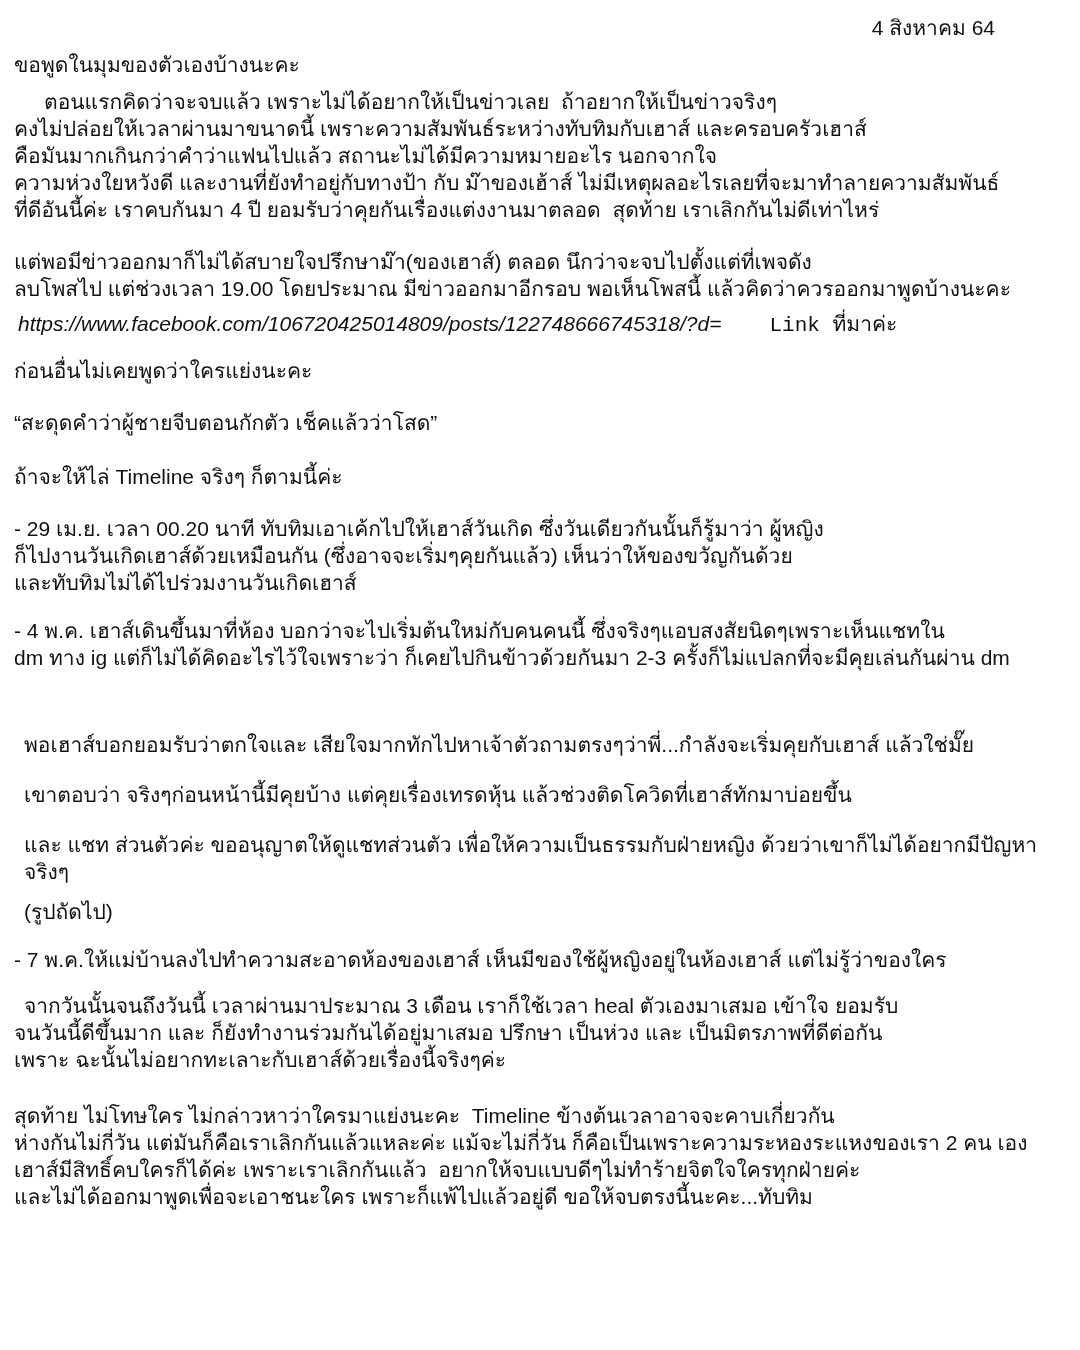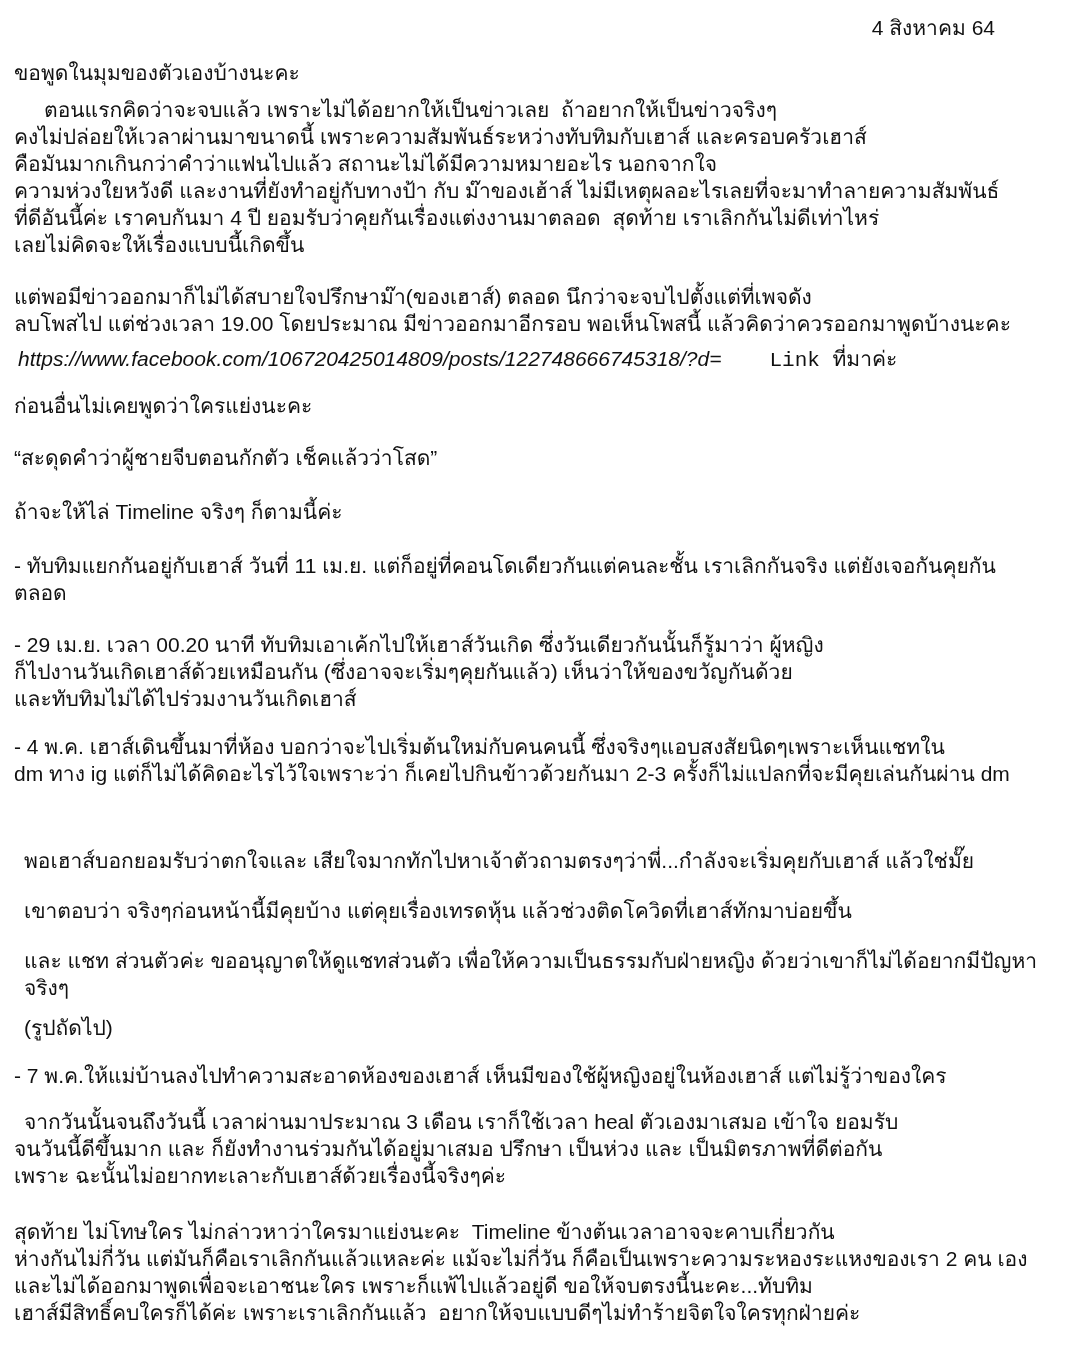--- a/index.html
+++ b/index.html
@@ -35,31 +35,30 @@
   .link-label { margin-left: 48px; white-space: pre; font-family: Liberation Mono, monospace; }
   .block { margin: 0; }
 </style>
 </head>
 <body>
 
 <div class="page">
 
   <div class="line date-line">4 สิงหาคม 64</div>
 
-  <div class="block" style="margin-top:18px">
+  <div class="block" style="margin-top:10px">
     <div class="line">ขอพูดในมุมของตัวเองบ้างนะคะ</div>
   </div>
 
   <div class="block" style="margin-top:10px">
     <div class="line indent-lg">ตอนแรกคิดว่าจะจบแล้ว เพราะไม่ได้อยากให้เป็นข่าวเลย  ถ้าอยากให้เป็นข่าวจริงๆ</div>
     <div class="line">คงไม่ปล่อยให้เวลาผ่านมาขนาดนี้ เพราะความสัมพันธ์ระหว่างทับทิมกับเฮาส์ และครอบครัวเฮาส์</div>
     <div class="line">คือมันมากเกินกว่าคำว่าแฟนไปแล้ว สถานะไม่ได้มีความหมายอะไร นอกจากใจ</div>
     <div class="line">ความห่วงใยหวังดี และงานที่ยังทำอยู่กับทางป้า กับ ม๊าของเฮ้าส์ ไม่มีเหตุผลอะไรเลยที่จะมาทำลายความสัมพันธ์</div>
     <div class="line">ที่ดีอันนี้ค่ะ เราคบกันมา 4 ปี ยอมรับว่าคุยกันเรื่องแต่งงานมาตลอด  สุดท้าย เราเลิกกันไม่ดีเท่าไหร่</div>
-    <div class="line">เลยไม่คิดจะให้เรื่องแบบนี้เกิดขึ้น</div>
   </div>
 
   <div class="block" style="margin-top:25px">
     <div class="line">แต่พอมีข่าวออกมาก็ไม่ได้สบายใจปรึกษาม๊า(ของเฮาส์) ตลอด นึกว่าจะจบไปตั้งแต่ที่เพจดัง</div>
     <div class="line">ลบโพสไป แต่ช่วงเวลา 19.00 โดยประมาณ มีข่าวออกมาอีกรอบ พอเห็นโพสนี้ แล้วคิดว่าควรออกมาพูดบ้างนะคะ</div>
     <div class="link-row" style="margin-top:8px">
       <span class="link-url">https://www.facebook.com/106720425014809/posts/122748666745318/?d=</span>
       <span class="link-label">Link ที่มาค่ะ</span>
     </div>
   </div>
@@ -69,23 +68,20 @@
   </div>
 
   <div class="block" style="margin-top:25px">
     <div class="line">“สะดุดคำว่าผู้ชายจีบตอนกักตัว เช็คแล้วว่าโสด”</div>
   </div>
 
   <div class="block" style="margin-top:27px">
     <div class="line">ถ้าจะให้ไล่ Timeline จริงๆ ก็ตามนี้ค่ะ</div>
   </div>
 
-  <div class="block" style="margin-top:27px">
-    <div class="line">- ทับทิมแยกกันอยู่กับเฮาส์ วันที่ 11 เม.ย. แต่ก็อยู่ที่คอนโดเดียวกันแต่คนละชั้น เราเลิกกันจริง แต่ยังเจอกันคุยกันตลอด</div>
-  </div>
 
   <div class="block" style="margin-top:25px">
     <div class="line">- 29 เม.ย. เวลา 00.20 นาที ทับทิมเอาเค้กไปให้เฮาส์วันเกิด ซึ่งวันเดียวกันนั้นก็รู้มาว่า ผู้หญิง</div>
     <div class="line">ก็ไปงานวันเกิดเฮาส์ด้วยเหมือนกัน (ซึ่งอาจจะเริ่มๆคุยกันแล้ว) เห็นว่าให้ของขวัญกันด้วย</div>
     <div class="line">และทับทิมไม่ได้ไปร่วมงานวันเกิดเฮาส์</div>
   </div>
 
   <div class="block" style="margin-top:21px">
     <div class="line">- 4 พ.ค. เฮาส์เดินขึ้นมาที่ห้อง บอกว่าจะไปเริ่มต้นใหม่กับคนคนนี้ ซึ่งจริงๆแอบสงสัยนิดๆเพราะเห็นแชทใน</div>
     <div class="line">dm ทาง ig แต่ก็ไม่ได้คิดอะไรไว้ใจเพราะว่า ก็เคยไปกินข้าวด้วยกันมา 2-3 ครั้งก็ไม่แปลกที่จะมีคุยเล่นกันผ่าน dm</div>
@@ -113,17 +109,17 @@
 
   <div class="block" style="margin-top:19px">
     <div class="line indent-sm">จากวันนั้นจนถึงวันนี้ เวลาผ่านมาประมาณ 3 เดือน เราก็ใช้เวลา heal ตัวเองมาเสมอ เข้าใจ ยอมรับ</div>
     <div class="line">จนวันนี้ดีขึ้นมาก และ ก็ยังทำงานร่วมกันได้อยู่มาเสมอ ปรึกษา เป็นห่วง และ เป็นมิตรภาพที่ดีต่อกัน</div>
     <div class="line">เพราะ ฉะนั้นไม่อยากทะเลาะกับเฮาส์ด้วยเรื่องนี้จริงๆค่ะ</div>
   </div>
 
   <div class="block" style="margin-top:29px">
     <div class="line">สุดท้าย ไม่โทษใคร ไม่กล่าวหาว่าใครมาแย่งนะคะ  Timeline ข้างต้นเวลาอาจจะคาบเกี่ยวกัน</div>
     <div class="line">ห่างกันไม่กี่วัน แต่มันก็คือเราเลิกกันแล้วแหละค่ะ แม้จะไม่กี่วัน ก็คือเป็นเพราะความระหองระแหงของเรา 2 คน เอง</div>
+    <div class="line">เฮาส์มีสิทธิ์คบใครก็ได้ค่ะ เพราะเราเลิกกันแล้ว  อยากให้จบแบบดีๆไม่ทำร้ายจิตใจใครทุกฝ่ายค่ะ</div>
     <div class="line">และไม่ได้ออกมาพูดเพื่อจะเอาชนะใคร เพราะก็แพ้ไปแล้วอยู่ดี ขอให้จบตรงนี้นะคะ...ทับทิม</div>
-    <div class="line">เฮาส์มีสิทธิ์คบใครก็ได้ค่ะ เพราะเราเลิกกันแล้ว  อยากให้จบแบบดีๆไม่ทำร้ายจิตใจใครทุกฝ่ายค่ะ</div>
   </div>
 
 </div>
 
 </body></html>

